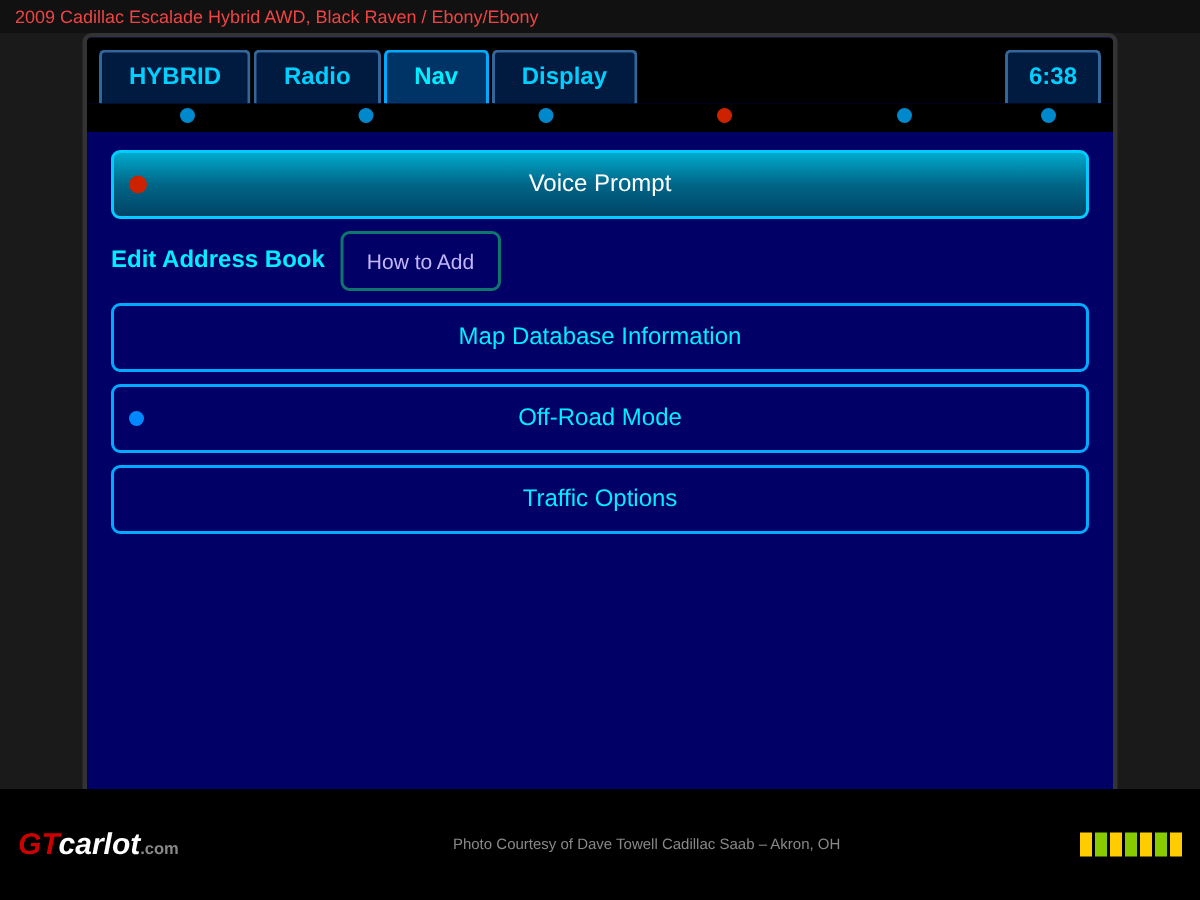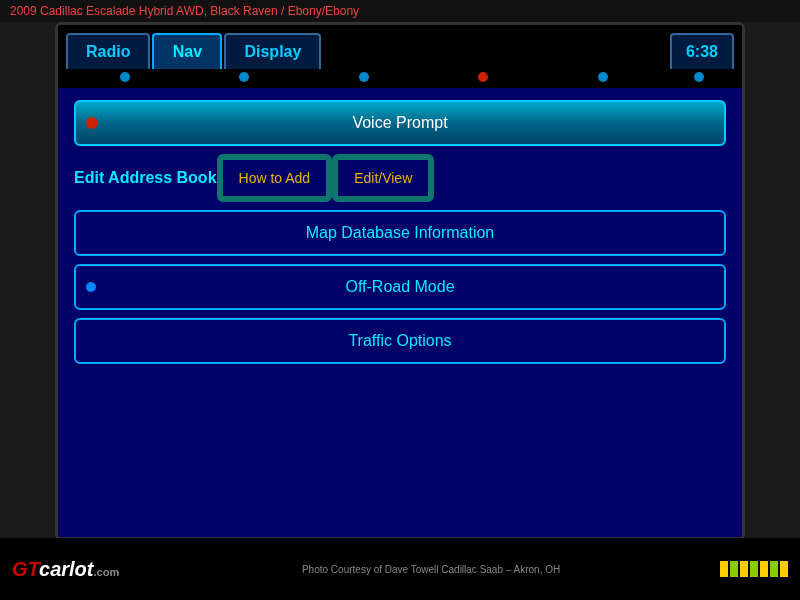--- a/index.html
+++ b/index.html
@@ -131,50 +131,50 @@
       left: 10px;
       top: 50%;
       transform: translateY(-50%);
       display: inline-block;
     }
 
     
     .edit-address-row {
       display: flex;
       align-items: center;
-      gap: 0;
+      gap: 10px;
     }
 
     .edit-address-label {
       color: #00eeff;
       font-size: 16px;
       font-weight: bold;
       white-space: nowrap;
       flex-shrink: 0;
     }
 
     .small-button {
       background: transparent;
-      border: 6px solid #0f766e;
+      border: 2px solid #0f766e;
       border-radius: 6px;
-      color: #eab308;
+      color: #c4b5fd;
       font-size: 14px;
       padding: 10px 16px;
       cursor: pointer;
       text-align: center;
       white-space: nowrap;
     }
 
     
     .footer {
       position: absolute;
       bottom: 0;
       left: 0;
       right: 0;
-      height: 62px;
+      height: 74px;
       background: #000;
       display: flex;
       align-items: center;
       justify-content: space-between;
       padding: 4px 12px;
     }
 
     .footer-stripes {
       display: flex;
       gap: 2px;
@@ -214,20 +214,23 @@
 <body>
 
 <div class="top-bar">
   <span>2009 Cadillac Escalade Hybrid AWD,  Black Raven / Ebony/Ebony</span>
 </div>
 
 <div class="screen-container">
 
   <div class="tab-bar">
     <div class="tab" style="position:relative;">
+      <span>HYBRID</span>
+    </div>
+    <div class="tab" style="position:relative;">
       <span>Radio</span>
     </div>
     <div class="tab active" style="position:relative;">
       <span>Nav</span>
     </div>
     <div class="tab" style="position:relative;">
       <span>Display</span>
     </div>
     <div class="tab-time">
       <span>6:38</span>
@@ -260,23 +263,20 @@
     <button class="menu-button active" style="position:relative;">
       <span class="red-dot"></span>
       <span>Voice Prompt</span>
     </button>
 
 
     <div class="edit-address-row">
       <span class="edit-address-label">Edit Address Book</span>
       <button class="small-button">
         <span>How to Add</span>
-      </button>
-      <button class="small-button">
-        <span>Edit/View</span>
       </button>
     </div>
 
     <button class="menu-button">
       <span>Map Database Information</span>
     </button>
 
     <button class="menu-button" style="position:relative;">
       <span class="blue-dot"></span>
       <span>Off-Road Mode</span>

